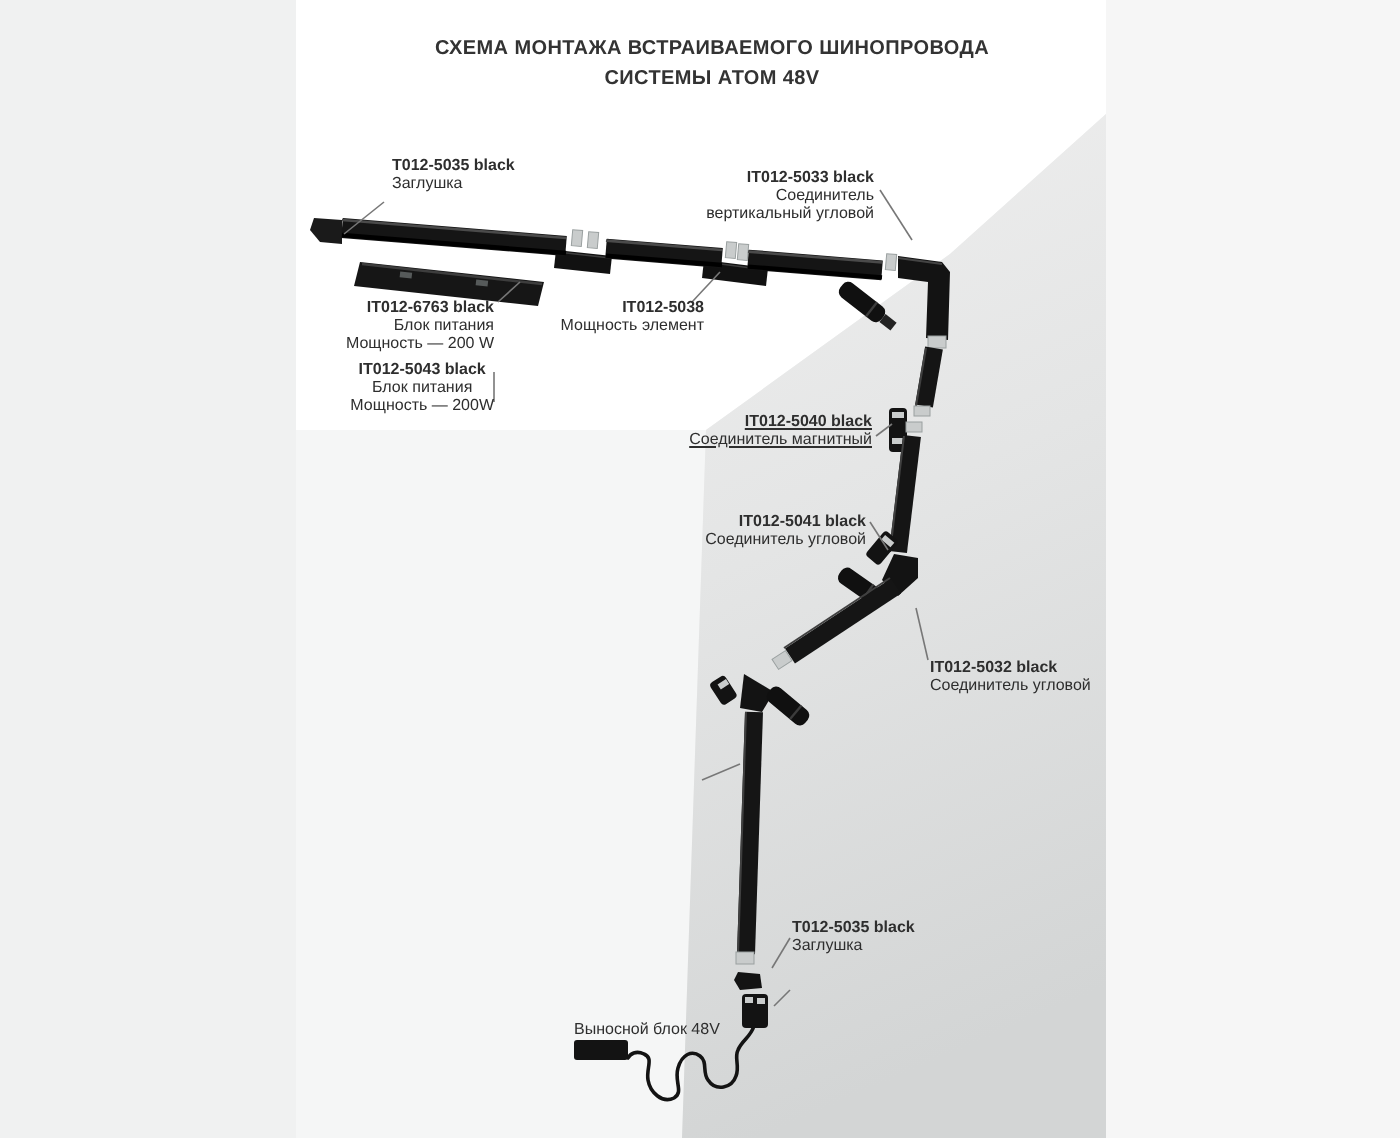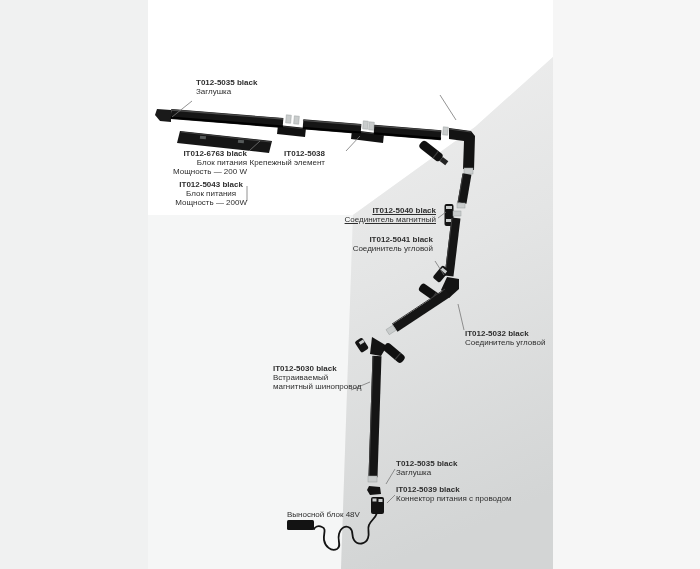--- a/index.html
+++ b/index.html
@@ -171,72 +171,72 @@
       <line x1="346" y1="151" x2="360" y2="136"></line>
       <line x1="438" y1="218" x2="446" y2="212"></line>
       <line x1="435" y1="261" x2="444" y2="275"></line>
       <line x1="464" y1="330" x2="458" y2="304"></line>
       <line x1="351" y1="390" x2="370" y2="382"></line>
       <line x1="395" y1="469" x2="386" y2="484"></line>
       <line x1="395" y1="495" x2="387" y2="503"></line>
     </g>
   </svg>
 
+  <div class="title">
+    <div>СХЕМА МОНТАЖА ВСТРАИВАЕМОГО ШИНОПРОВОДА</div>
+    <div>СИСТЕМЫ АТОМ 48V</div>
+  </div>
 
   <div class="lbl" style="left:196px;top:79px;">
     <div class="part">T012-5035 black</div>
     <div>Заглушка</div>
   </div>
 
+  <div class="lbl r" style="right:263px;top:85px;">
+    <div class="part">IT012-5033 black</div>
+    <div>Соединитель</div>
+    <div>вертикальный угловой</div>
+  </div>
 
   <div class="lbl r" style="right:453px;top:150px;">
     <div class="part">IT012-6763 black</div>
     <div>Блок питания</div>
     <div>Мощность — 200 W</div>
   </div>
 
   <div class="lbl r" style="right:453px;top:181px;text-align:center;">
     <div class="part">IT012-5043 black</div>
     <div>Блок питания</div>
     <div>Мощность — 200W</div>
   </div>
 
-  <div class="lbl r" style="right:375px;top:150px;">
+  <div class="lbl r" style="right:348px;top:150px;">
     <div class="part">IT012-5038</div>
-    <div>Крепежный элемент</div>
+    <div>Мощность элемент</div>
   </div>
 
   <div class="lbl r" style="right:264px;top:207px;text-decoration:underline;">
     <div class="part">IT012-5040 black</div>
     <div>Соединитель магнитный</div>
   </div>
 
-  <div class="lbl r" style="right:267px;top:236px;">
+  <div class="lbl r" style="right:267px;top:257px;">
     <div class="part">IT012-5041 black</div>
     <div>Соединитель угловой</div>
   </div>
 
   <div class="lbl" style="left:465px;top:330px;">
     <div class="part">IT012-5032 black</div>
     <div>Соединитель  угловой</div>
   </div>
 
-  <div class="lbl" style="left:273px;top:365px;">
-    <div class="part">IT012-5030 black</div>
-    <div>Встраиваемый</div>
-    <div>магнитный шинопровод</div>
-  </div>
 
   <div class="lbl" style="left:396px;top:460px;">
     <div class="part">T012-5035 black</div>
     <div>Заглушка</div>
   </div>
 
-  <div class="lbl" style="left:396px;top:486px;">
-    <div class="part">IT012-5039 black</div>
-    <div>Коннектор питания с проводом</div>
-  </div>
 
   <div class="lbl" style="left:287px;top:511px;">
     <div>Выносной блок 48V</div>
   </div>
 
 </div>
 
 </body></html>

